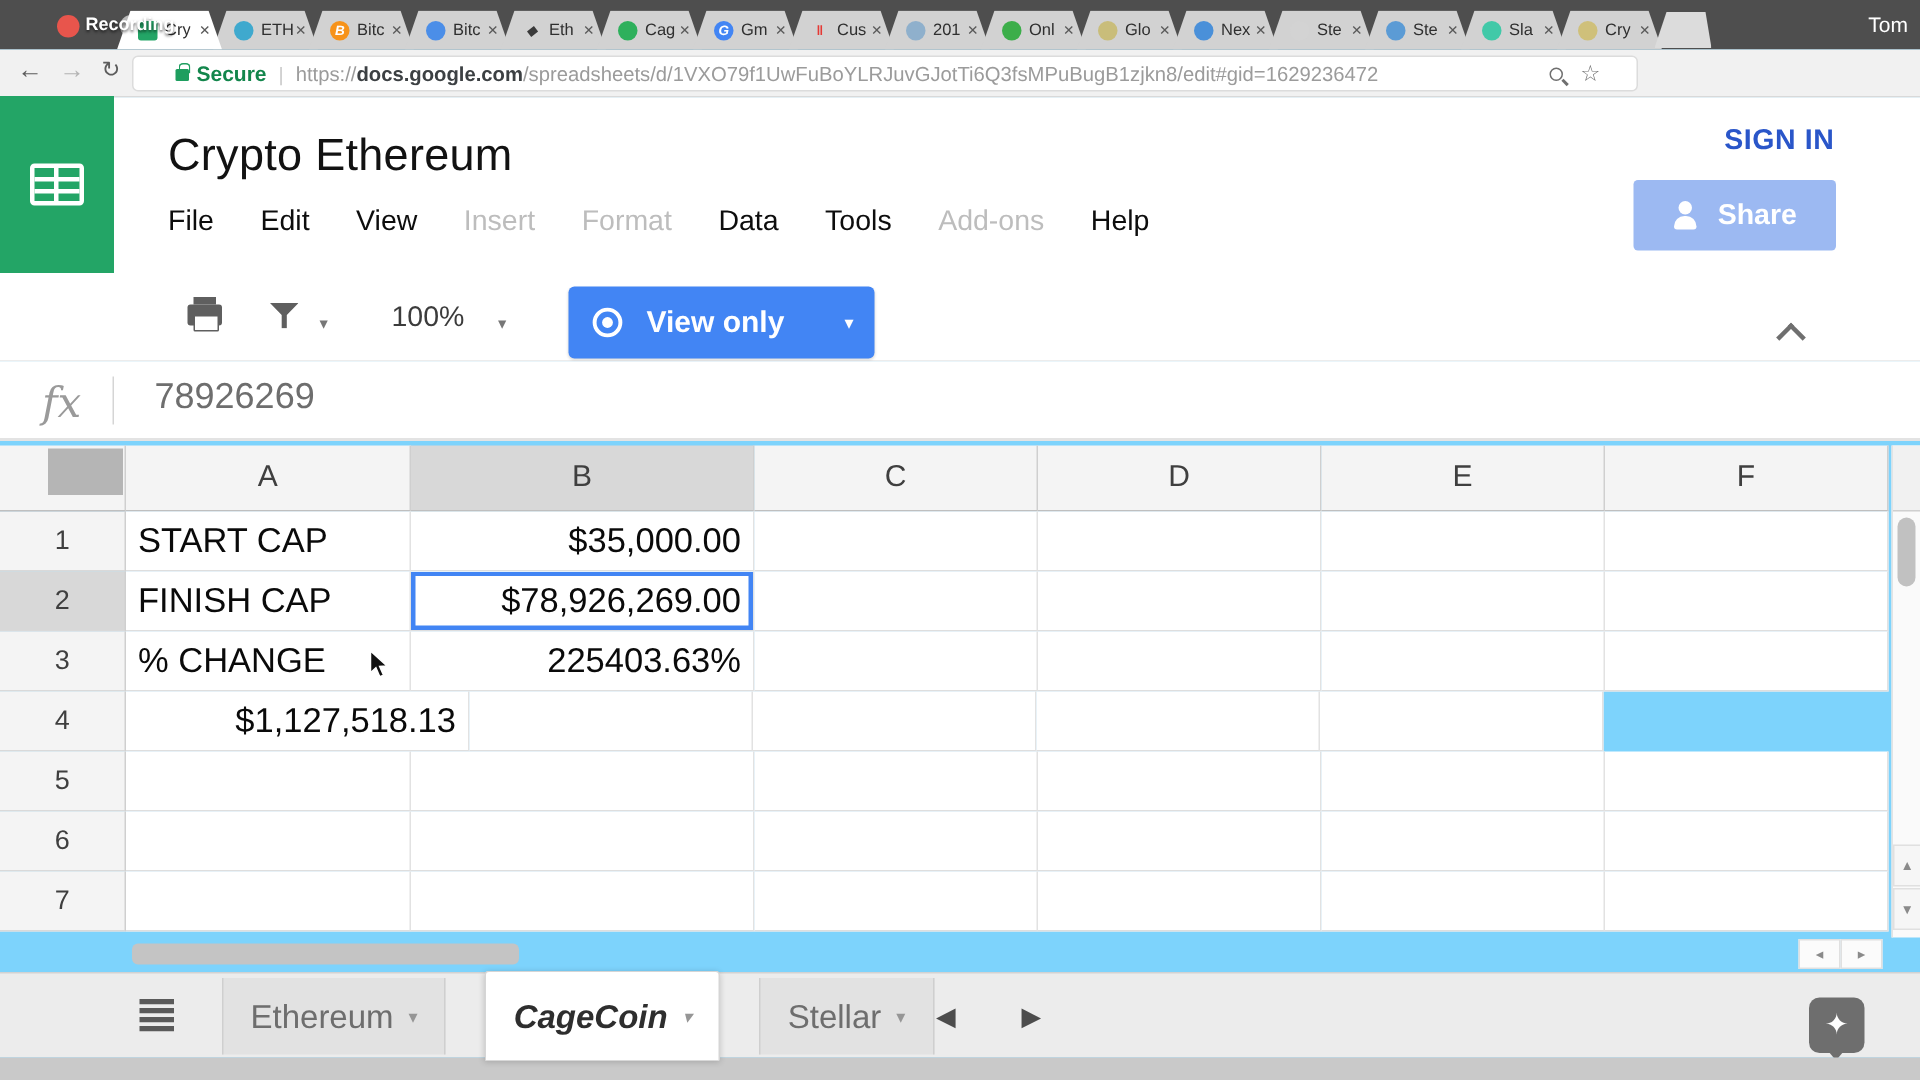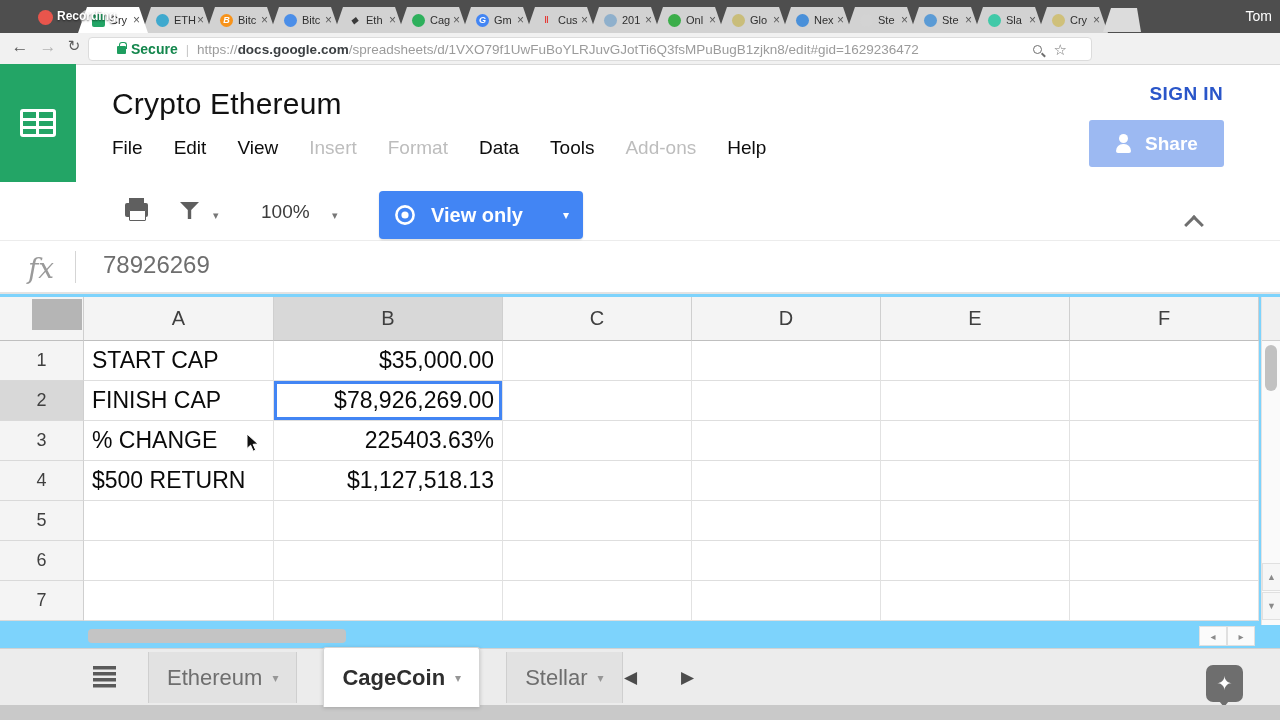--- a/index.html
+++ b/index.html
@@ -145,21 +145,21 @@
   .allsheets-icon { position:absolute; left:93px; top:17px; width:23px; height:22px;
                     background-image:linear-gradient(#5a5a5a,#5a5a5a),linear-gradient(#5a5a5a,#5a5a5a),linear-gradient(#5a5a5a,#5a5a5a),linear-gradient(#5a5a5a,#5a5a5a);
                     background-size:100% 3.5px; background-repeat:no-repeat;
                     background-position:0 0,0 6px,0 12px,0 18px; }
   .stabs { position:absolute; left:148px; top:0; display:flex; height:57px;gap:26px; }
   .stab { position:relative; height:51px; margin-top:3px; background:#e2e2e2; border-left:1px solid #cfcfcf;
           border-right:1px solid #cfcfcf; display:flex; align-items:center; justify-content:center; gap:10px;
           padding:0 18px; }
   .stab-label { font-size:22px; color:#6e6e6e; white-space:nowrap; }
   .stab.active { background:#fff; height:60px; margin-top:-2px; z-index:2; border-radius:3px 3px 0 0;
-                 border:1px solid #d5d5d5; border-bottom:none; box-shadow:0 1px 4px rgba(0,0,0,.18); }
+                 border:1px solid #d5d5d5; border-bottom:none; box-shadow:0 1px 4px rgba(0,0,0,.18);font-style:italic; }
   .stab.active .stab-label { color:#2e2e2e; font-weight:600; }
   .stab-caret { color:#969696; font-size:12px; }
   .snav { position:absolute; top:18px; font-size:17px; color:#4c4c4c; }
   .snav-prev { left:624px; } .snav-next { left:681px; }
   .explore-btn { position:absolute; left:1206px; top:16px; width:37px; height:37px; background:#6e6e6e;
                  border-radius:7px; display:flex; align-items:center; justify-content:center; }
   .explore-btn::after { content:""; position:absolute; bottom:-5px; left:13px; border:5px solid transparent;
                         border-top:6px solid #6e6e6e; border-bottom:none; }
   .explore-star { color:#fff; font-size:19px; line-height:1; }
   .bottomstrip { position:absolute; left:0; top:705px; width:1280px; height:15px; background:#c9c9c9; }
@@ -422,21 +422,20 @@
         <div class="cell w-a">% CHANGE</div>
         <div class="cell w-b num">225403.63%</div>
         <div class="cell w-c"></div>
         <div class="cell w-d"></div>
         <div class="cell w-e"></div>
         <div class="cell w-f"></div>
       </div>
 
       <div class="grow">
         <div class="rowhead w-rh">4</div>
-        <div class="cell w-a">$500 RETURN</div>
         <div class="cell w-b num">$1,127,518.13</div>
         <div class="cell w-c"></div>
         <div class="cell w-d"></div>
         <div class="cell w-e"></div>
         <div class="cell w-f"></div>
       </div>
 
       <div class="grow">
         <div class="rowhead w-rh">5</div>
         <div class="cell w-a"></div>

